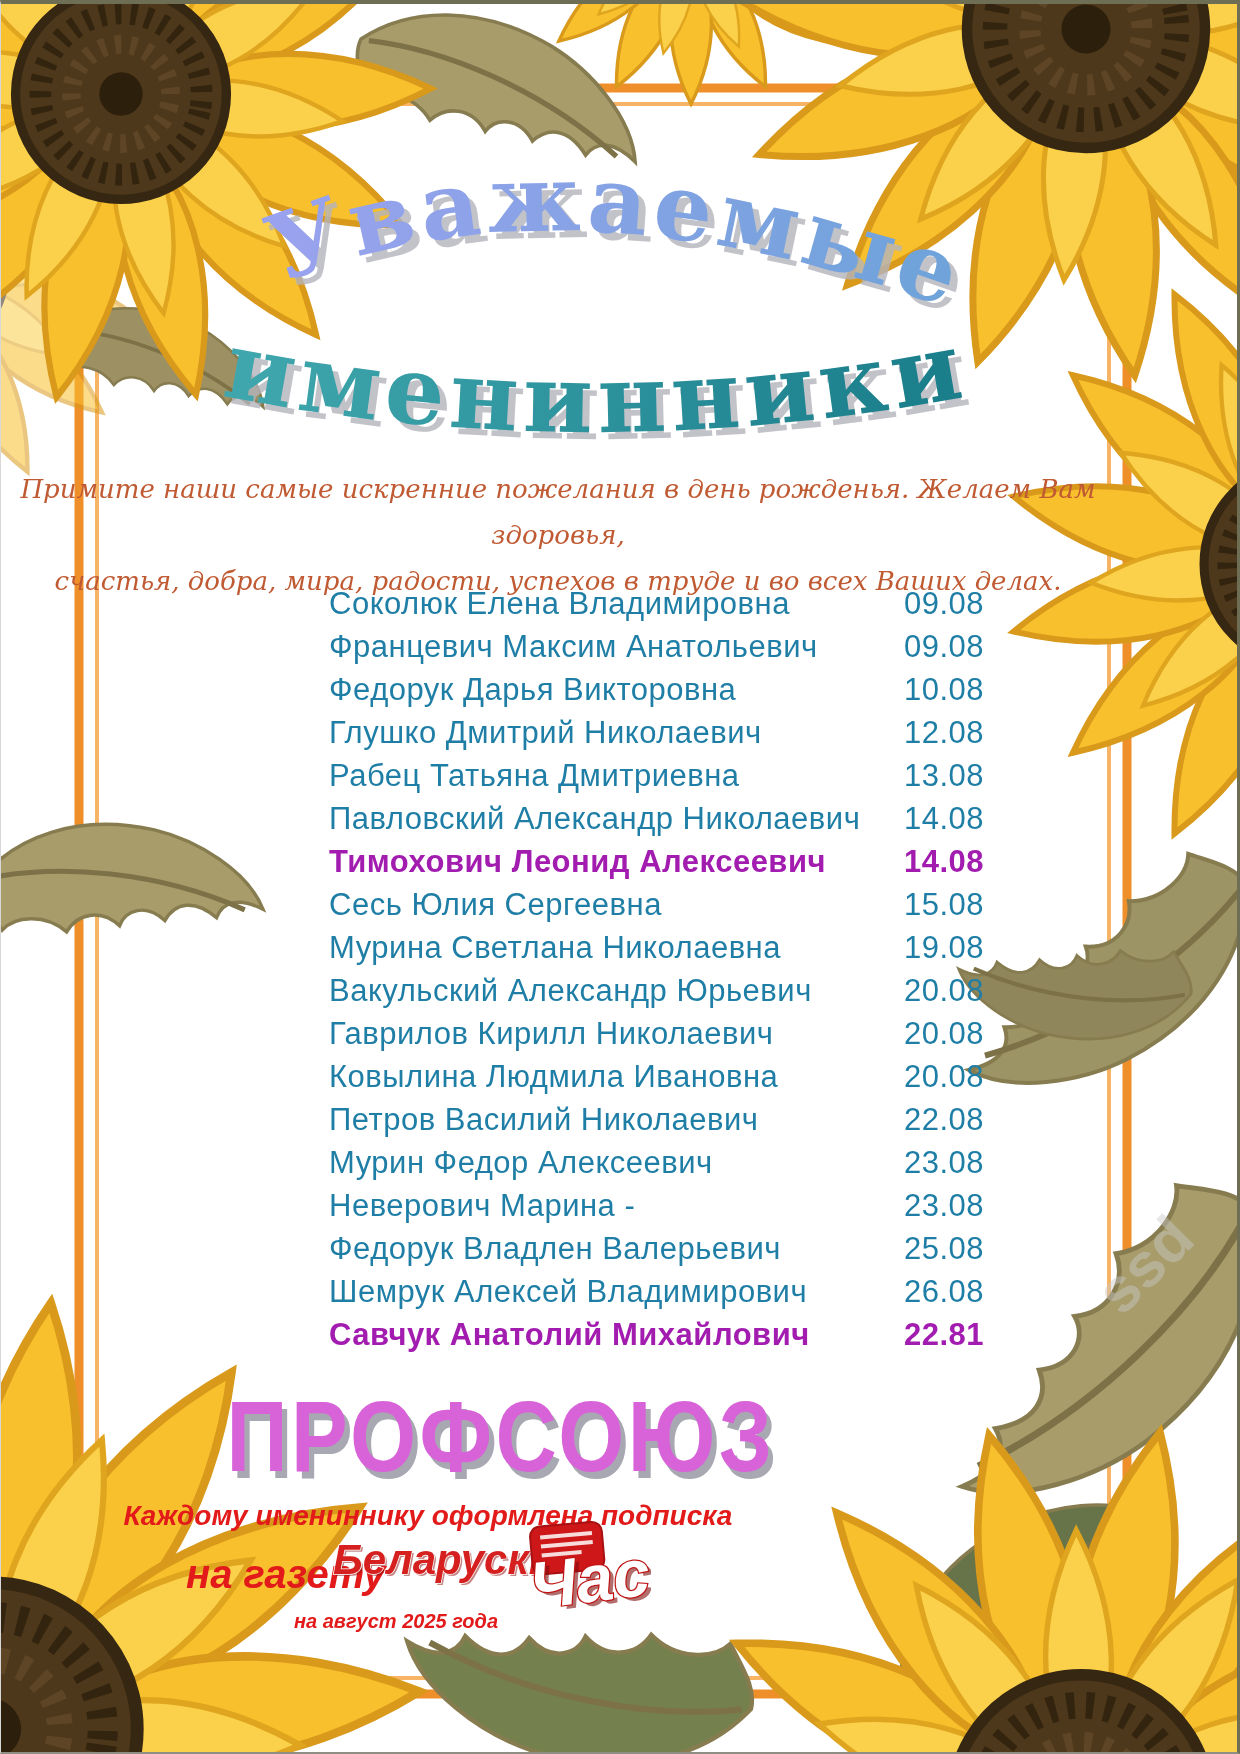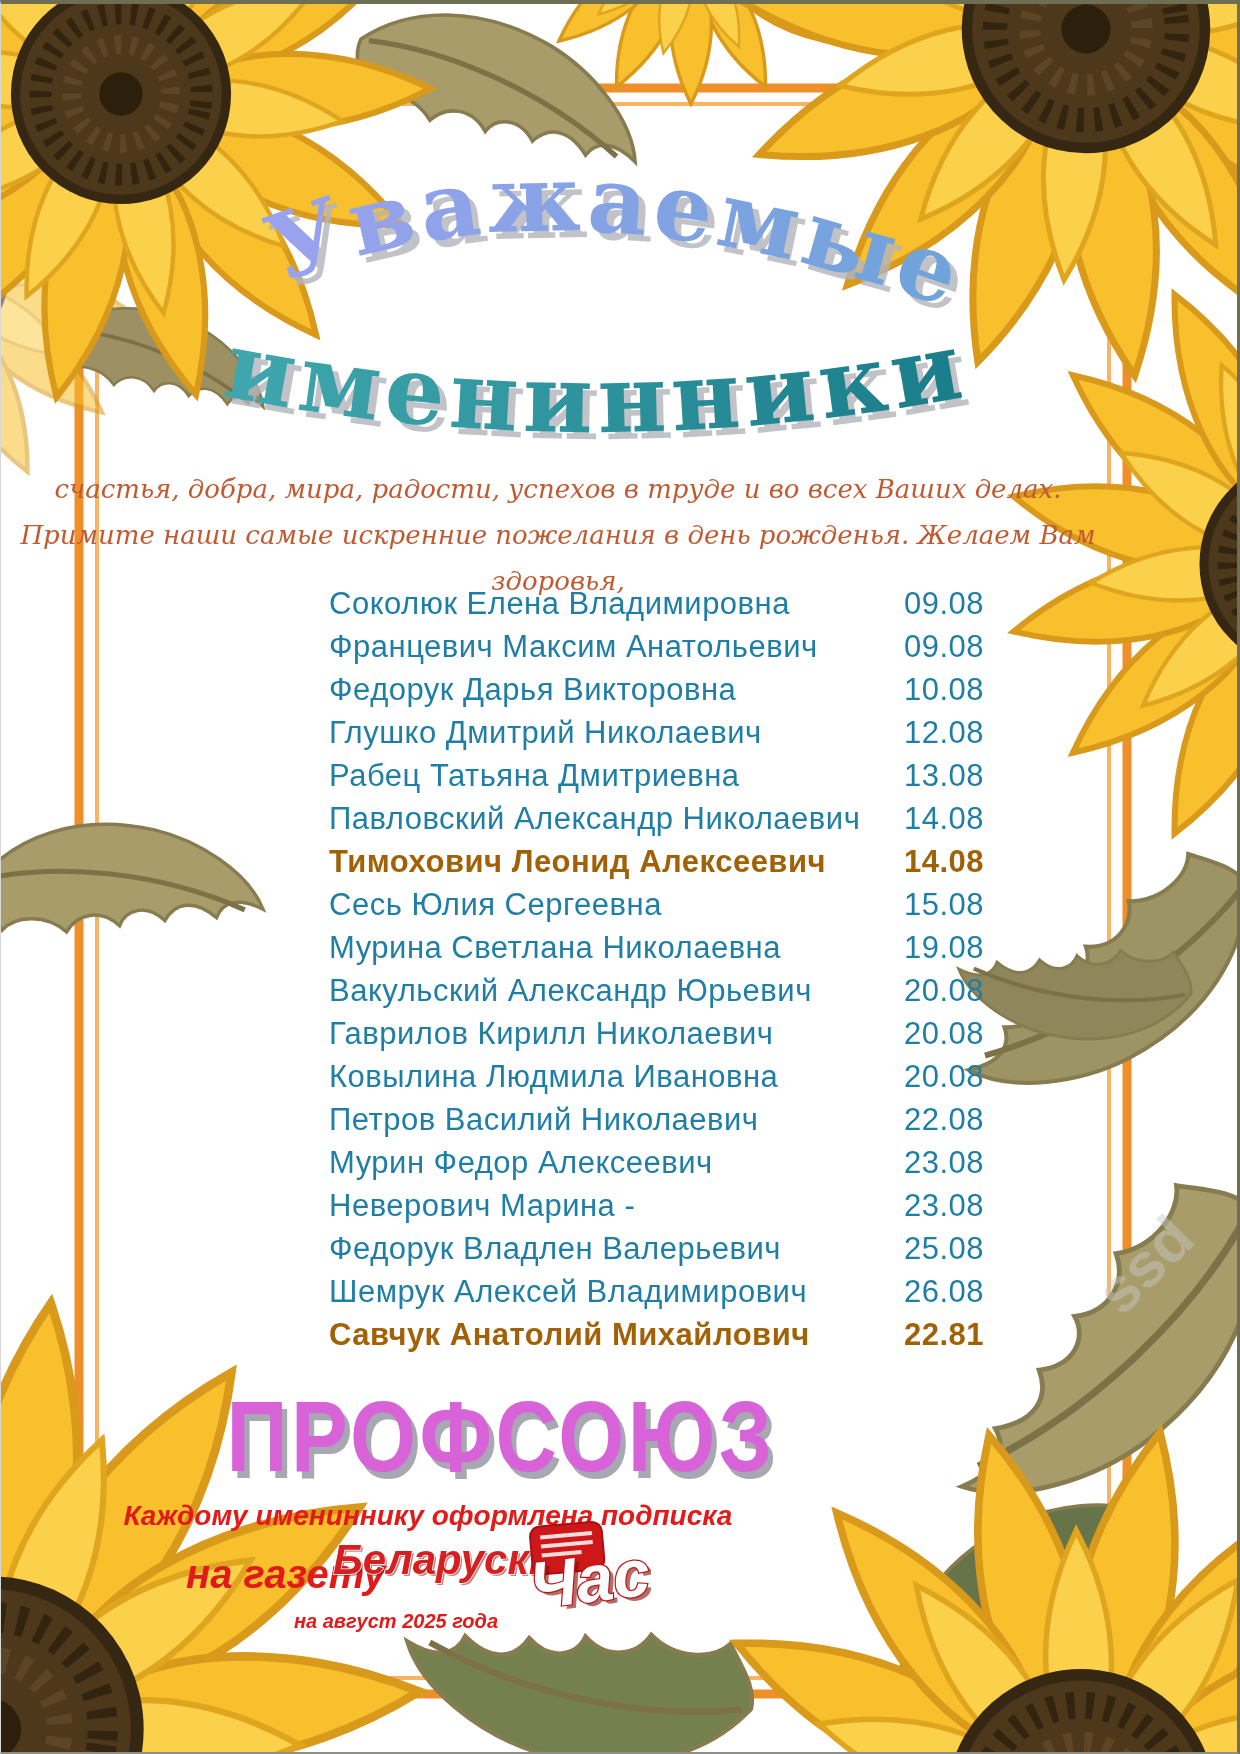--- a/index.html
+++ b/index.html
@@ -13,21 +13,21 @@
   #bg{position:absolute;inset:0;z-index:0;pointer-events:none;}
   .layer{position:absolute;z-index:2;}
   
   .greeting{top:462px;left:0;width:1114px;text-align:center;color:#c05a32;
     font-family:"DejaVu Serif", serif;font-style:italic;font-size:26px;line-height:46px;}
   
   .list{top:578px;left:295px;width:700px;color:#1f7ea6;font-size:31px;letter-spacing:.5px;}
   .row{position:relative;height:43px;line-height:43px;white-space:nowrap;}
   .row .nm{position:absolute;left:0;margin-left:33px;}
   .row .dt{position:absolute;left:608px;}
-  .row.hl{color:#a16207;font-weight:700;}
+  .row.hl{color:#a21caf;font-weight:700;}
   
   .union{top:1382px;left:160px;width:680px;text-align:center;font-size:100px;line-height:100px;
     font-weight:700;color:#d863d8;letter-spacing:4px;transform:scaleX(.85);
     text-shadow:6px 7px 0 #a8a8b2;}
   
   .foot{color:#e21a1a;font-style:italic;font-weight:700;}
   .foot1{top:1496px;left:77px;width:700px;text-align:center;font-size:28px;}
   .foot2{top:1548px;left:185px;font-size:40px;text-align:center;}
   .foot3{top:1606px;left:180px;width:430px;text-align:center;font-size:20px;}
   #logo-svg{position:absolute;top:1512px;left:330px;z-index:2;}
@@ -133,22 +133,22 @@
       <text font-size="94" letter-spacing="6" fill="#b4b4bc" opacity=".8">
         <textPath href="#arc2s" startOffset="50%" text-anchor="middle">именинники</textPath>
       </text>
       <text font-size="94" letter-spacing="6" fill="url(#grad2)">
         <textPath href="#arc2" startOffset="50%" text-anchor="middle">именинники</textPath>
       </text>
     </g>
   </svg>
 
   <div class="layer greeting">
+    <div>Примите наши самые искренние пожелания в день рожденья. Желаем Вам здоровья,</div>
     <div>счастья, добра, мира, радости, успехов в труде и во всех Ваших делах.</div>
-    <div>Примите наши самые искренние пожелания в день рожденья. Желаем Вам здоровья,</div>
   </div>
 
   <div class="layer list">
       <div class="row">
       <span class="nm">Соколюк Елена Владимировна</span>
       <span class="dt">09.08</span>
     </div>
       <div class="row">
       <span class="nm">Францевич Максим Анатольевич</span>
       <span class="dt">09.08</span>

